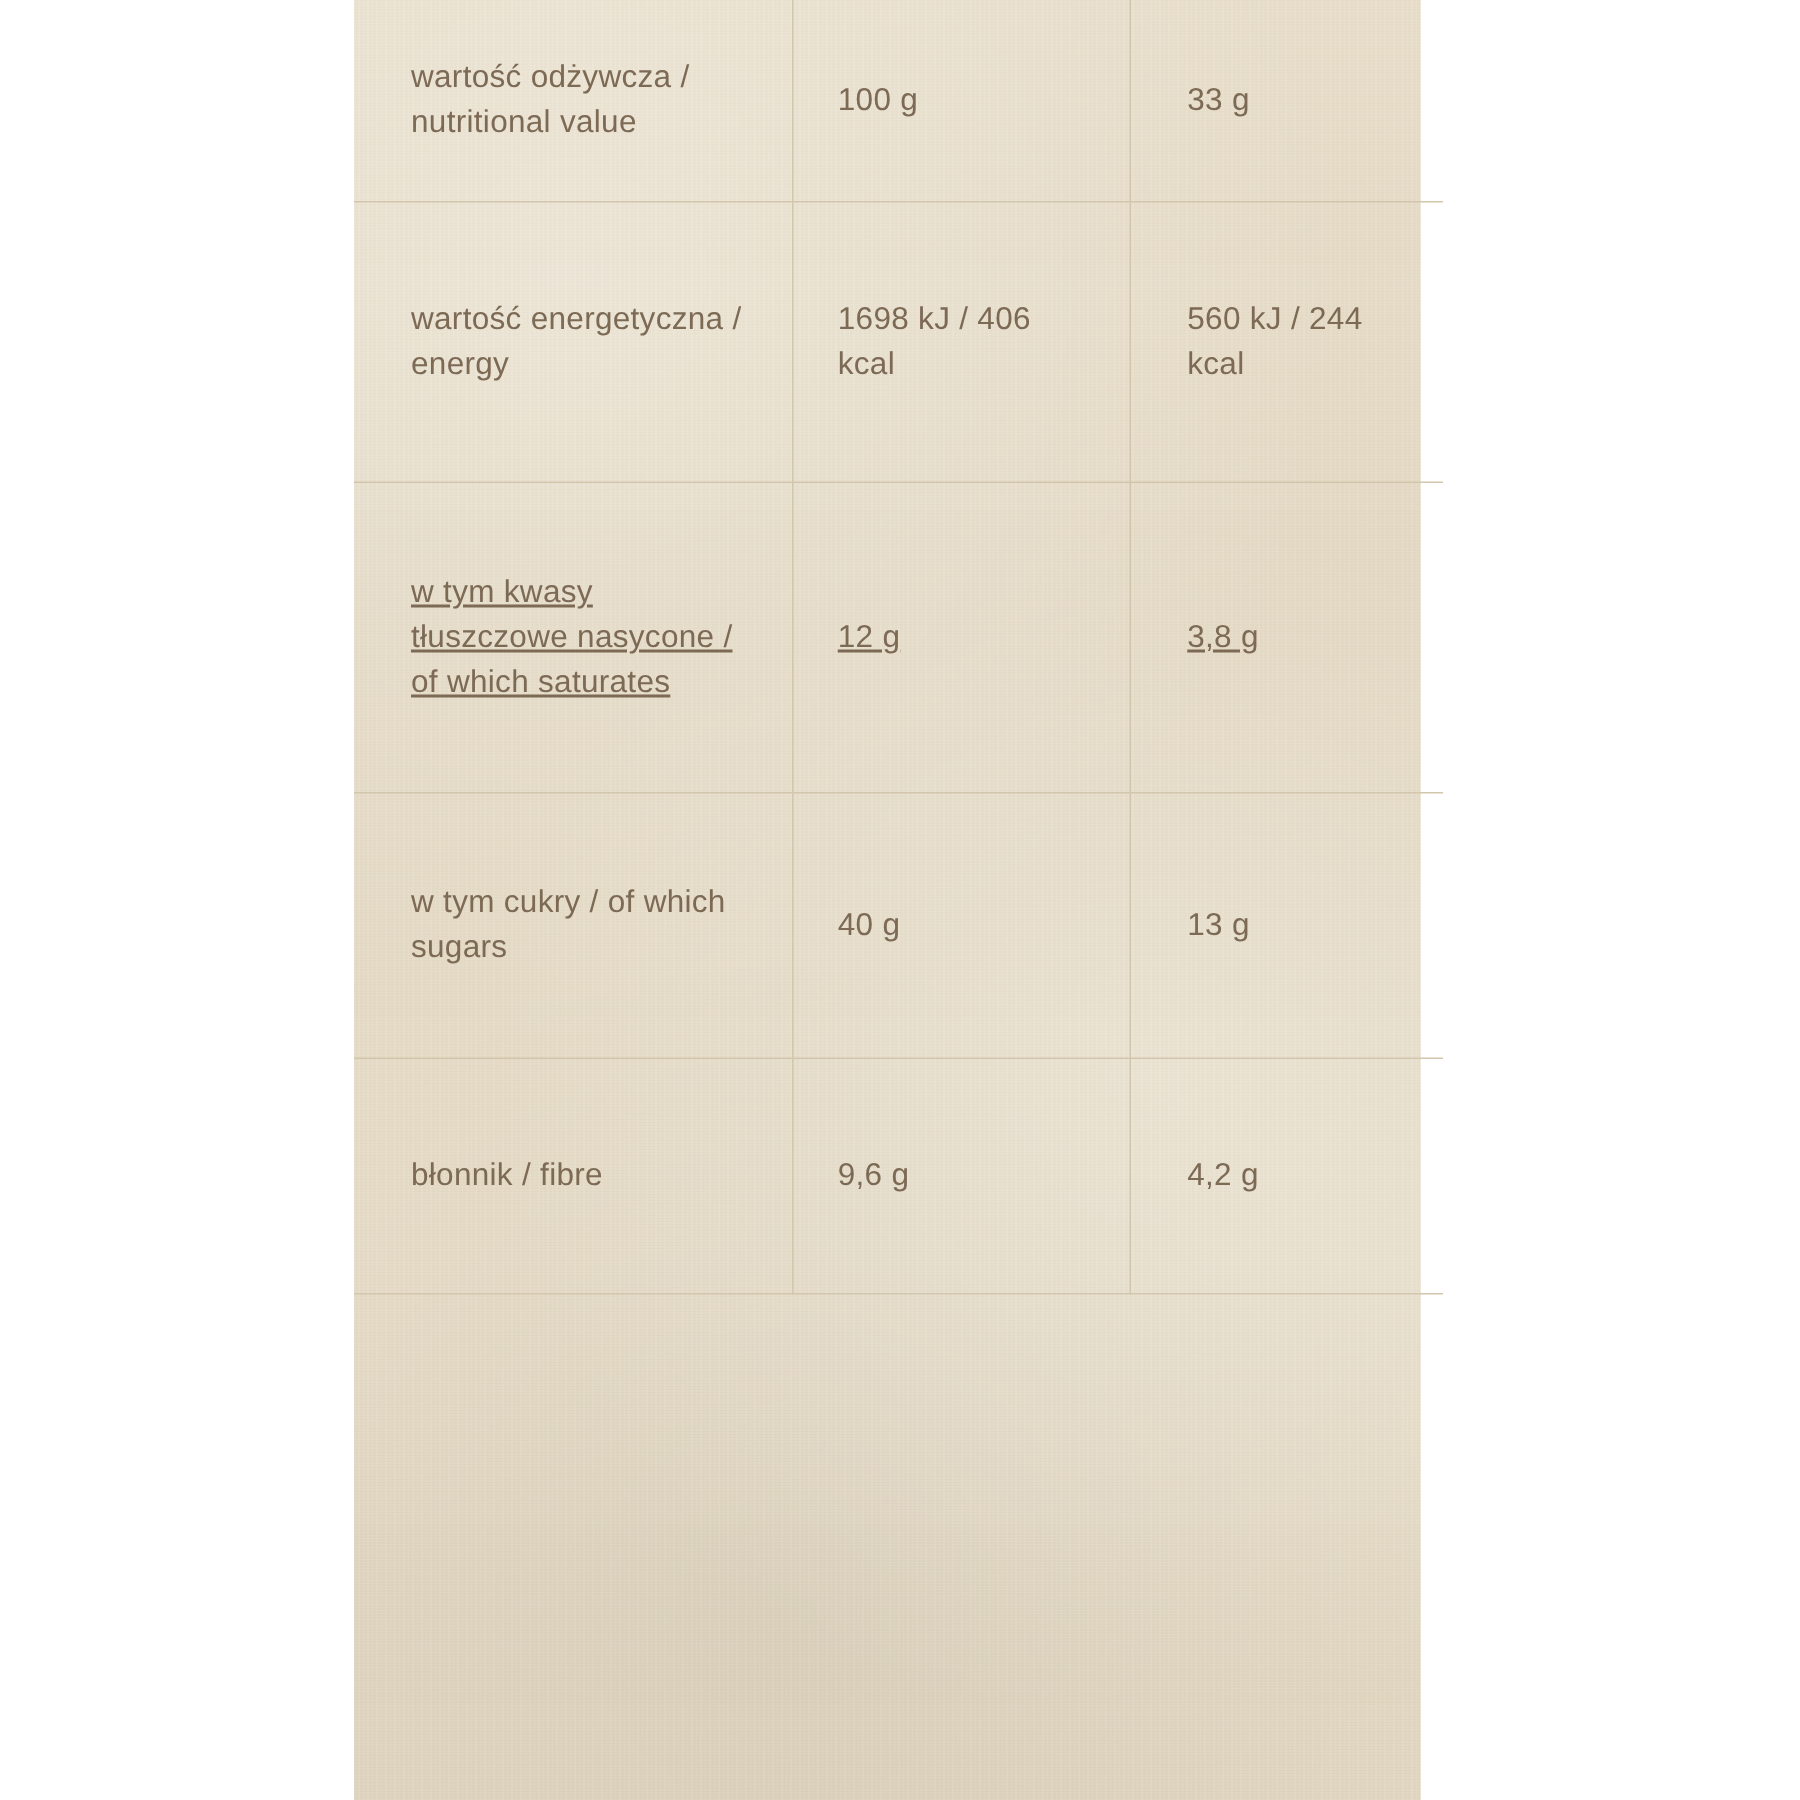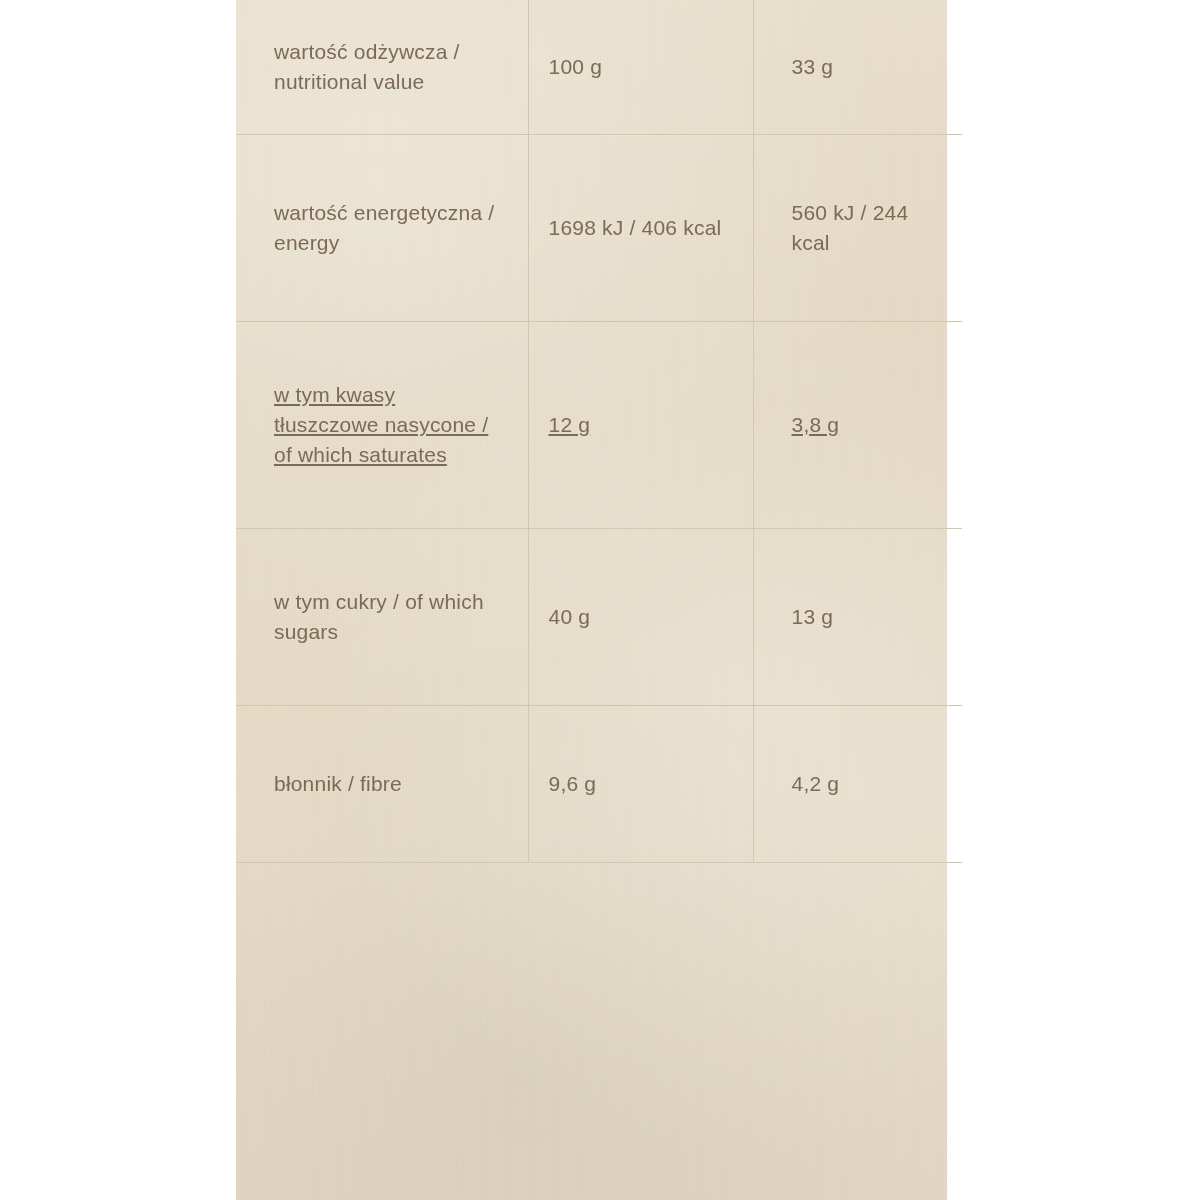--- a/index.html
+++ b/index.html
@@ -60,21 +60,21 @@
     border-right: 1px solid #d2c6ad;
     color: #7c6a55;
     font-size: 21px;
     line-height: 30px;
     vertical-align: middle;
     padding: 18px 22px 18px 38px;
     font-weight: 400;
     letter-spacing: 0.2px;
   }
   table.nutrition td.col-value {
-    padding-left: 20px;
+    padding-left: 30px;
   }
   table.nutrition td.col-last {
     border-right: none;
   }
   table.nutrition tr:first-child td {
     border-top: none;
   }
   .row-h-1 td { height: 98px; }
   .row-h-2 td { height: 150px; }
   .row-h-3 td { height: 112px; }

